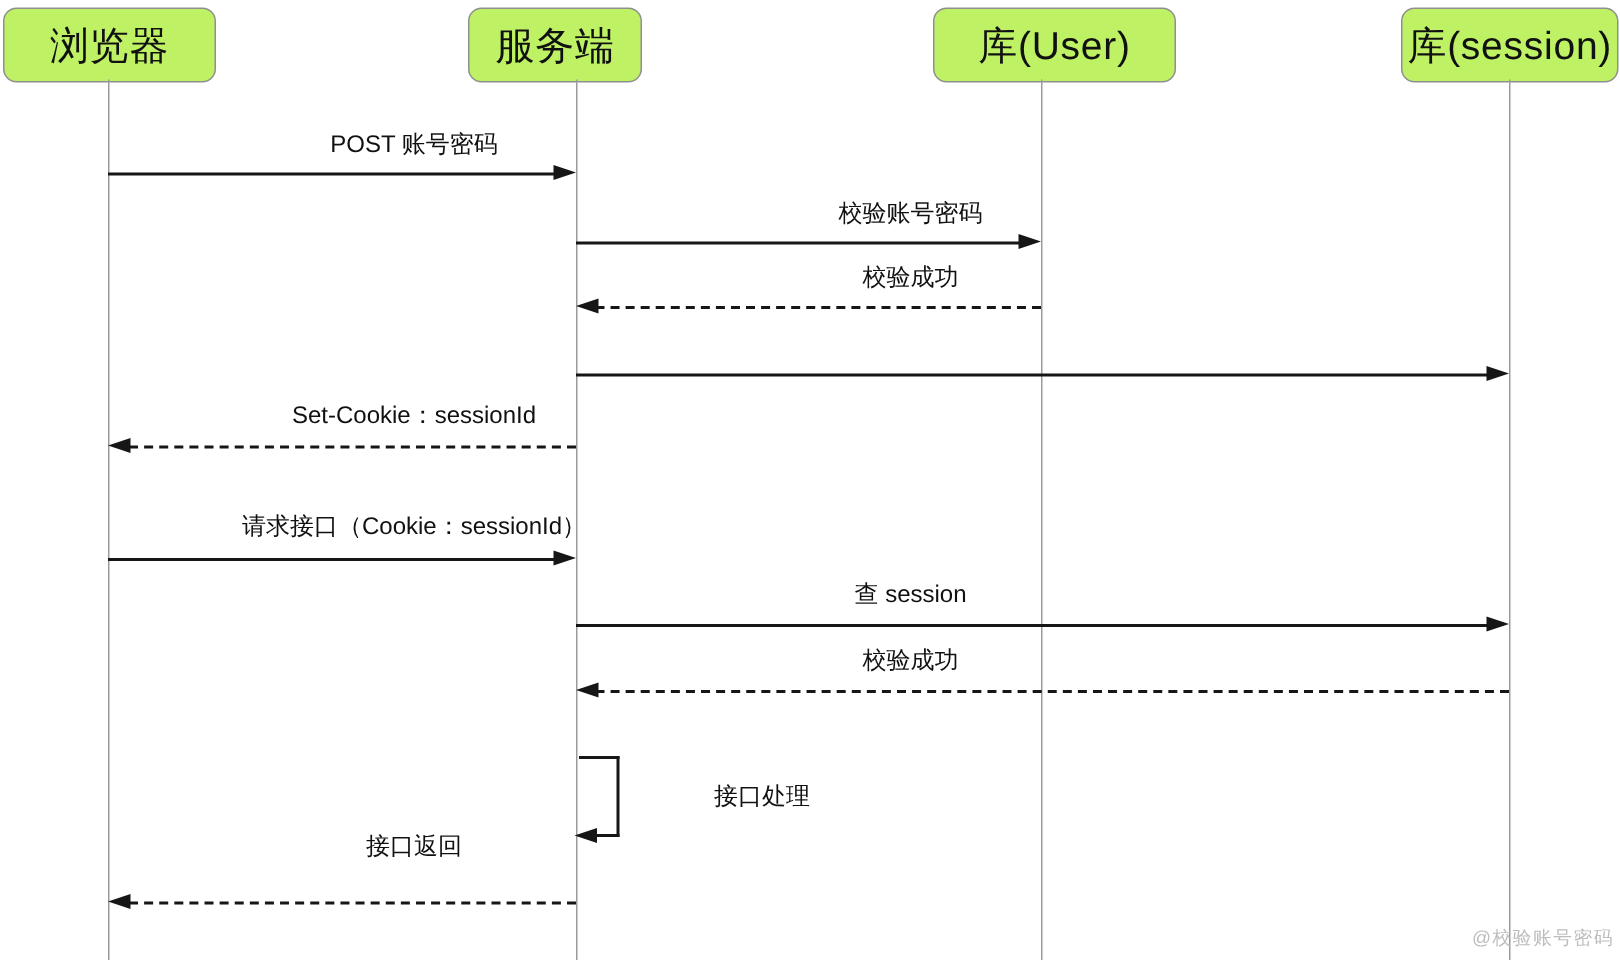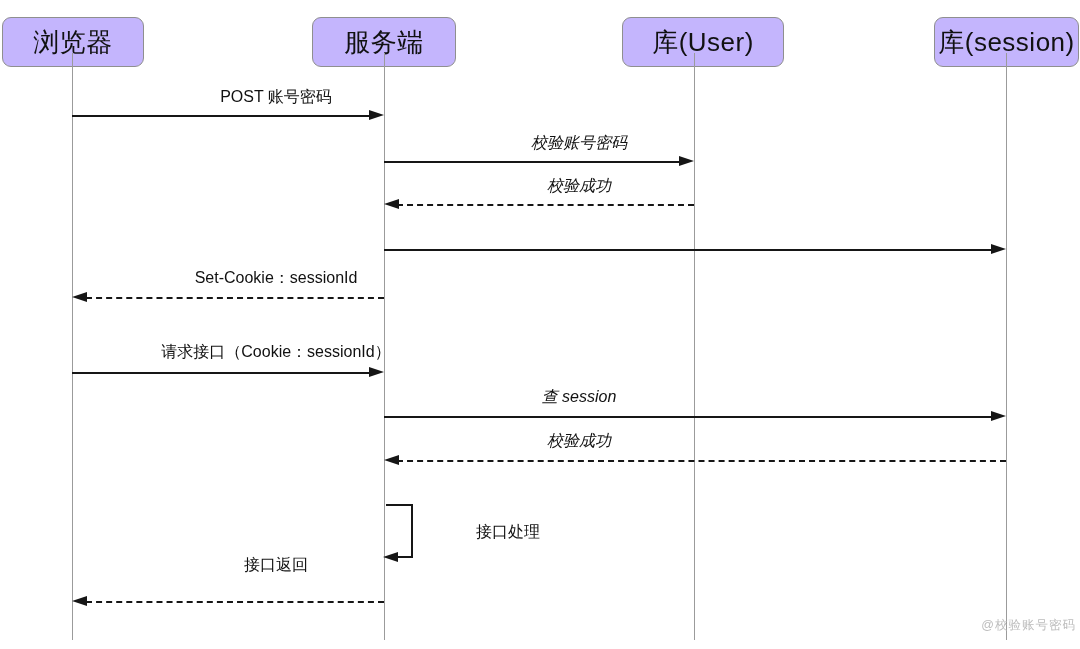--- a/index.html
+++ b/index.html
@@ -2,45 +2,45 @@
 <html><head>
 <meta charset="utf-8">
 <style>
   html,body{margin:0;padding:0;background:#ffffff;}
   .stage{
     position:relative;width:1080px;height:649px;background:#ffffff;overflow:hidden;
     font-family:"Liberation Sans","DejaVu Sans",sans-serif;color:#161616;
   }
   
   .actor{
-    position:absolute;top:17px;height:50px;box-sizing:border-box;
-    background:#c4b5fd;border:1px solid #8f8f8f;border-radius:9px;
+    position:absolute;top:5px;height:50px;box-sizing:border-box;
+    background:#bef264;border:1px solid #8f8f8f;border-radius:9px;
     display:flex;align-items:center;justify-content:center;
     font-size:26px;letter-spacing:0.5px;color:#111;
   }
   .actor.a1{left:2px;width:142px;}
-  .actor.a2{left:312px;width:144px;}
+  .actor.a2{left:312px;width:116px;}
   .actor.a3{left:622px;width:162px;}
   .actor.a4{left:934px;width:145px;}
   
   .lifeline{position:absolute;top:53px;height:587px;width:1px;background:#9b9b9b;}
   .lifeline.l1{left:72px;}
   .lifeline.l2{left:384px;}
   .lifeline.l3{left:694px;}
   .lifeline.l4{left:1006px;}
   
   .line{position:absolute;height:0;border-top:2px solid #161616;}
   .line.dashed{border-top-style:dashed;}
   .head{position:absolute;width:0;height:0;border-top:5px solid transparent;border-bottom:5px solid transparent;}
   .head.right{border-left:15px solid #161616;}
   .head.left{border-right:15px solid #161616;}
   
   .lbl{position:absolute;font-size:16px;line-height:20px;text-align:center;color:#111;white-space:nowrap;padding-left:48px;}
   .span-a{left:72px;width:312px;}
-  .span-b{left:376px;width:310px;font-style:italic;}
+  .span-b{left:404px;width:310px;}
   
   .m1-line{left:72px;width:298px;top:115px;}   .m1-head{left:369px;top:110px;}  .m1-lbl{top:87px;}
   .m2-line{left:384px;width:296px;top:161px;}  .m2-head{left:679px;top:156px;}  .m2-lbl{top:133px;}
   .m3-line{left:397px;width:297px;top:204px;}  .m3-head{left:384px;top:199px;}  .m3-lbl{top:176px;}
   .m4-line{left:384px;width:608px;top:249px;}  .m4-head{left:991px;top:244px;}  .m4-lbl{top:221px;}
   .m5-line{left:86px;width:298px;top:297px;}   .m5-head{left:72px;top:292px;}   .m5-lbl{top:268px;}
   .m6-line{left:72px;width:298px;top:372px;}   .m6-head{left:369px;top:367px;}  .m6-lbl{top:342px;}
   .m7-line{left:384px;width:608px;top:416px;}  .m7-head{left:991px;top:411px;}  .m7-lbl{top:387px;}
   .m8-line{left:397px;width:609px;top:460px;}  .m8-head{left:384px;top:455px;}  .m8-lbl{top:431px;}
   .m10-line{left:86px;width:298px;top:601px;}  .m10-head{left:72px;top:596px;}  .m10-lbl{top:555px;}

